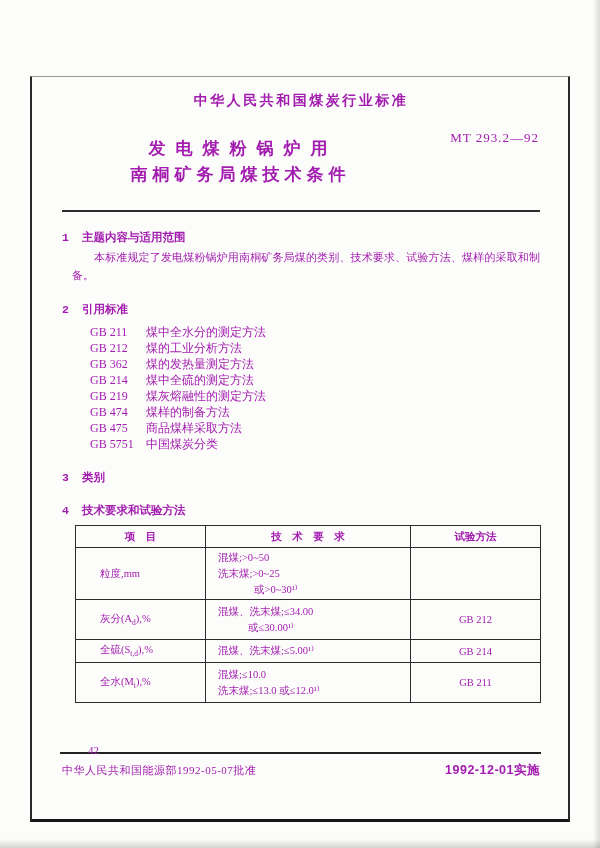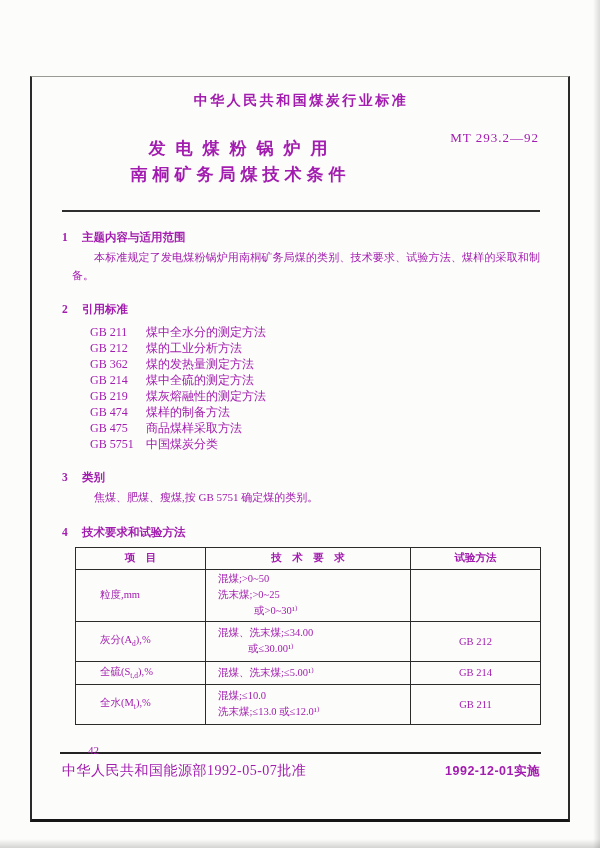--- a/index.html
+++ b/index.html
@@ -35,21 +35,21 @@
   .title-l1 { letter-spacing:10px; text-indent:10px; }
   .title-l2 { letter-spacing:5px;  text-indent:5px; }
   .std-number {
     position:absolute; right:1px; top:-6px;
     font-size:13px; letter-spacing:1px;
   }
   .rule { border-top:2px solid #2e2e2e; margin-top:22px; }
 
   .sec-heading {
     margin-top:18px; font-size:11.5px; font-weight:bold; line-height:15px;
-    font-family:Liberation Serif, serif;
+    font-family:Liberation Mono, monospace;
   }
   .sec-num { display:inline-block; width:20px; }
 
   .body-para {
     margin:4px 0 0 10px; width:468px;
     font-size:11px; line-height:17.5px; text-align:justify; text-indent:2em;
   }
   .ref-list { margin:7px 0 0 28px; font-size:12px; line-height:16px; }
   .ref-code { display:inline-block; width:56px; }
 
@@ -72,21 +72,21 @@
   td.req div{ line-height:16px; }
   td.method { text-align:center; }
   .ind36 { margin-left:36px; } .ind56 { margin-left:30px; }
   sub { font-size:7.5px; }
 
   .footer-rule { position:absolute; left:60px; width:481px; top:752px; border-top:2px solid #222; }
   .footer-row {
     position:absolute; left:62px; width:478px; top:762px;
     display:flex; justify-content:space-between; align-items:baseline;
   }
-  .approval { font-size:14px; letter-spacing:0.5px; }
+  .approval { font-size:11px; letter-spacing:0.5px; }
   .impl {
     font-size:12.5px; font-weight:bold; letter-spacing:0.5px;
     font-family:"Liberation Sans","DejaVu Sans",sans-serif;
   }
   .page-number { position:absolute; left:88px; top:744px; font-size:11px; }
 </style>
 </head>
 <body>
 
 <div class="page">
@@ -137,21 +137,20 @@
         <span class="ref-code">GB 475</span><span>商品煤样采取方法</span>
       </div>
       <div class="ref-item">
         <span class="ref-code">GB 5751</span><span>中国煤炭分类</span>
       </div>
     </div>
 
     <div class="sec-heading">
       <span class="sec-num">3</span><span>类别</span>
     </div>
-    <p class="body-para">焦煤、肥煤、瘦煤,按 GB 5751 确定煤的类别。</p>
 
     <div class="sec-heading">
       <span class="sec-num">4</span><span>技术要求和试验方法</span>
     </div>
 
     <table class="req-table">
       <colgroup>
           <col class="c1">
           <col class="c2">
           <col class="c3">

